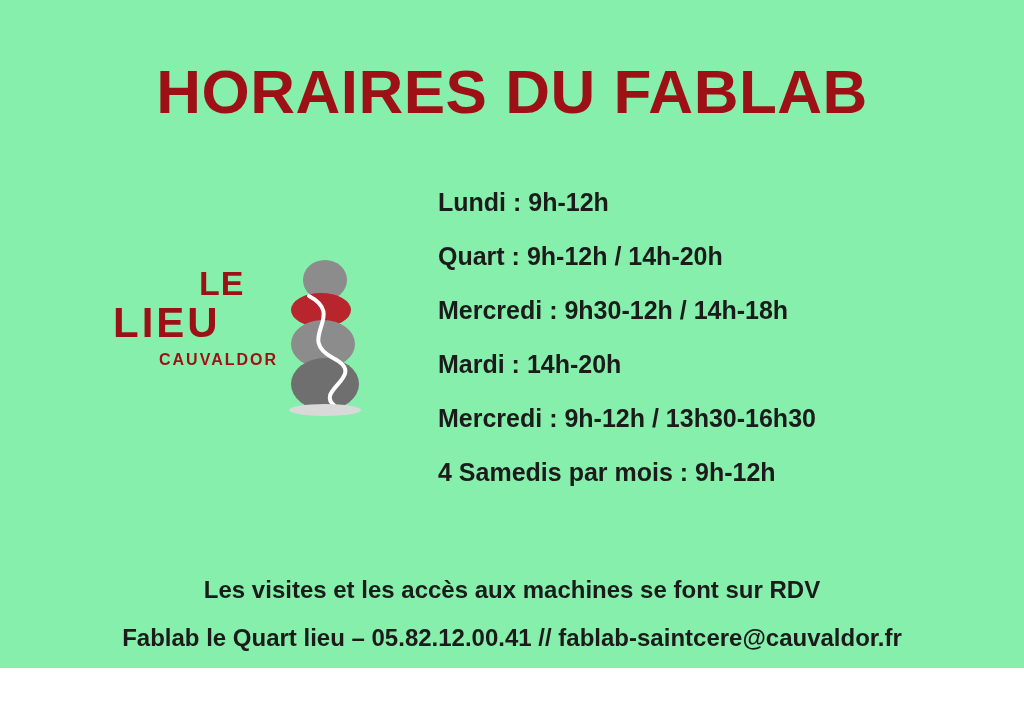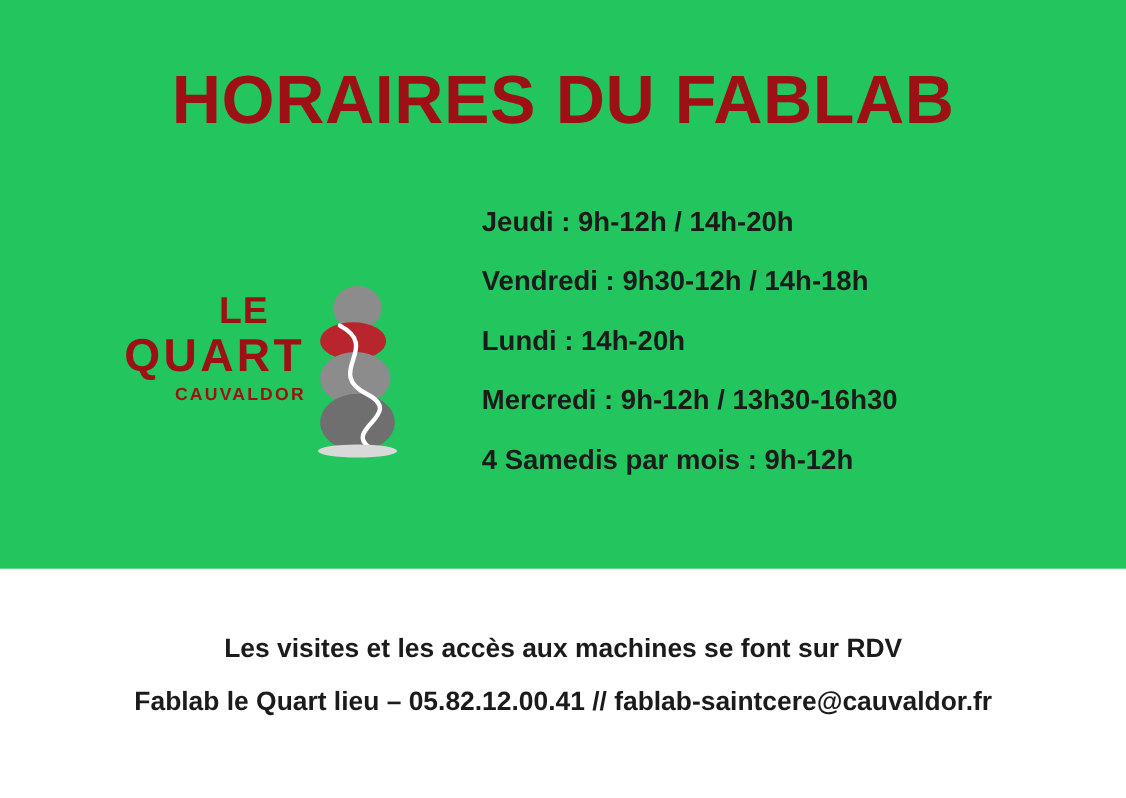--- a/index.html
+++ b/index.html
@@ -9,22 +9,22 @@
   body {
     width: 1024px;
     height: 725px;
     background: #ffffff;
     font-family: "Liberation Sans", sans-serif;
     overflow: hidden;
   }
   .poster {
     position: relative;
     width: 1024px;
-    height: 517px;
-    background: #22c55e;
+    height: 668px;
+    background: #86efac;
   }
   .title {
     position: absolute;
     top: 56px;
     left: 0;
     width: 1024px;
     text-align: center;
     font-size: 62px;
     font-weight: bold;
     color: #9d1116;
@@ -131,39 +131,40 @@
 </head>
 <body>
 
 <div class="poster">
 
   <div class="title">HORAIRES DU FABLAB</div>
 
   <div class="logo-block">
     <div class="logo-text">
       <span class="logo-le">LE</span>
-      <span class="logo-quart">QUART</span>
+      <span class="logo-quart">LIEU</span>
       <span class="logo-cauvaldor">CAUVALDOR</span>
     </div>
     <div class="logo-mark">
       <svg width="100" height="160" viewBox="0 0 100 160" xmlns="http://www.w3.org/2000/svg">
         <ellipse cx="52" cy="22" rx="22" ry="20" fill="#8c8c8c"></ellipse>
         <ellipse cx="48" cy="52" rx="30" ry="17" fill="#b8252c"></ellipse>
         <ellipse cx="50" cy="86" rx="32" ry="24" fill="#8c8c8c"></ellipse>
         <ellipse cx="52" cy="126" rx="34" ry="26" fill="#6f6f6f"></ellipse>
         <path d="M36 38 C 74 58, 22 80, 60 100 C 96 118, 40 132, 62 148" stroke="#ffffff" stroke-width="4" fill="none" stroke-linecap="round"></path>
         <ellipse cx="52" cy="152" rx="36" ry="6" fill="#d9d9d9"></ellipse>
       </svg>
     </div>
   </div>
 
   <div class="hours">
-    <div class="hours-row">Jeudi : 9h-12h / 14h-20h</div>
-    <div class="hours-row">Vendredi : 9h30-12h / 14h-18h</div>
-    <div class="hours-row">Lundi : 14h-20h</div>
+    <div class="hours-row">Lundi : 9h-12h</div>
+    <div class="hours-row">Quart : 9h-12h / 14h-20h</div>
+    <div class="hours-row">Mercredi : 9h30-12h / 14h-18h</div>
+    <div class="hours-row">Mardi : 14h-20h</div>
     <div class="hours-row">Mercredi : 9h-12h / 13h30-16h30</div>
     <div class="hours-row">4 Samedis par mois : 9h-12h</div>
   </div>
 
   <div class="footer">
     <div class="footer-line">Les visites et les accès aux machines se font sur RDV</div>
     <div class="footer-line">Fablab le Quart lieu – 05.82.12.00.41 // fablab-saintcere@cauvaldor.fr</div>
   </div>
 
 </div>

